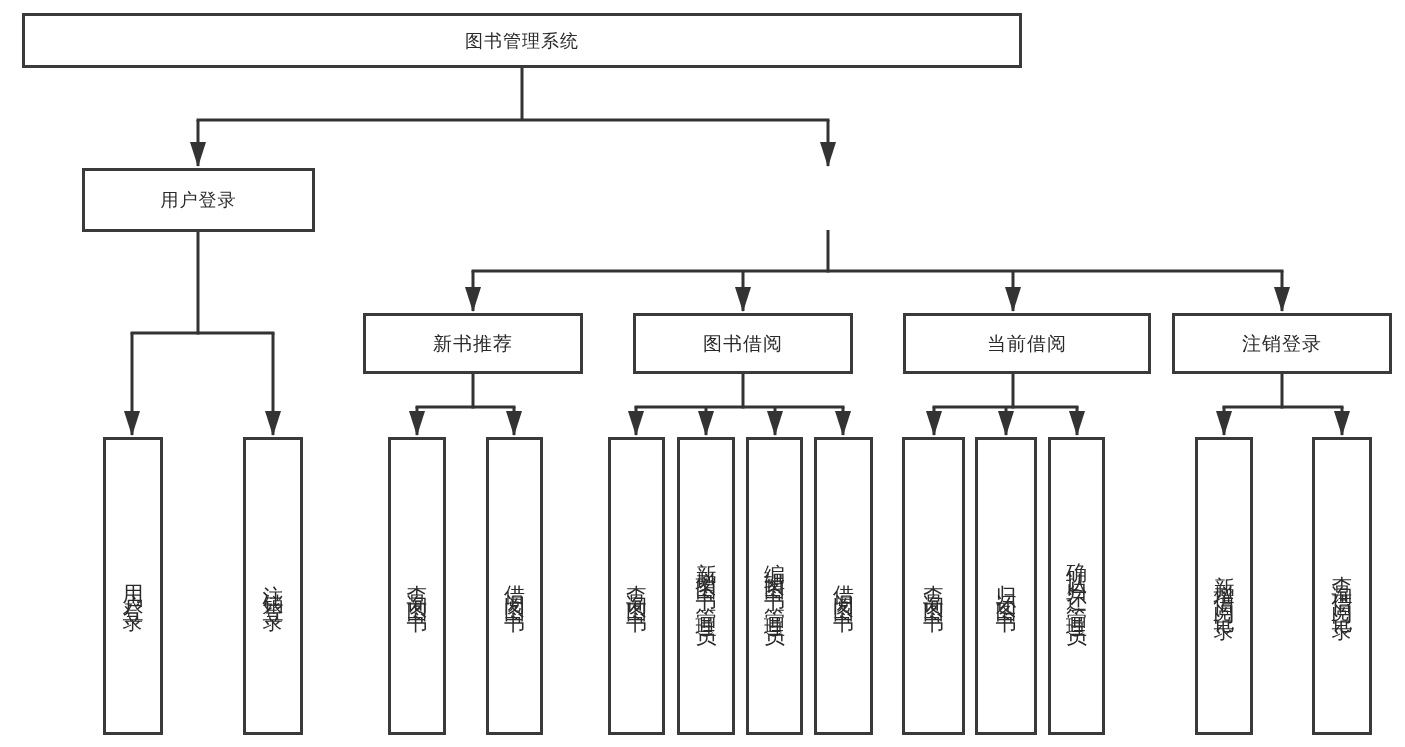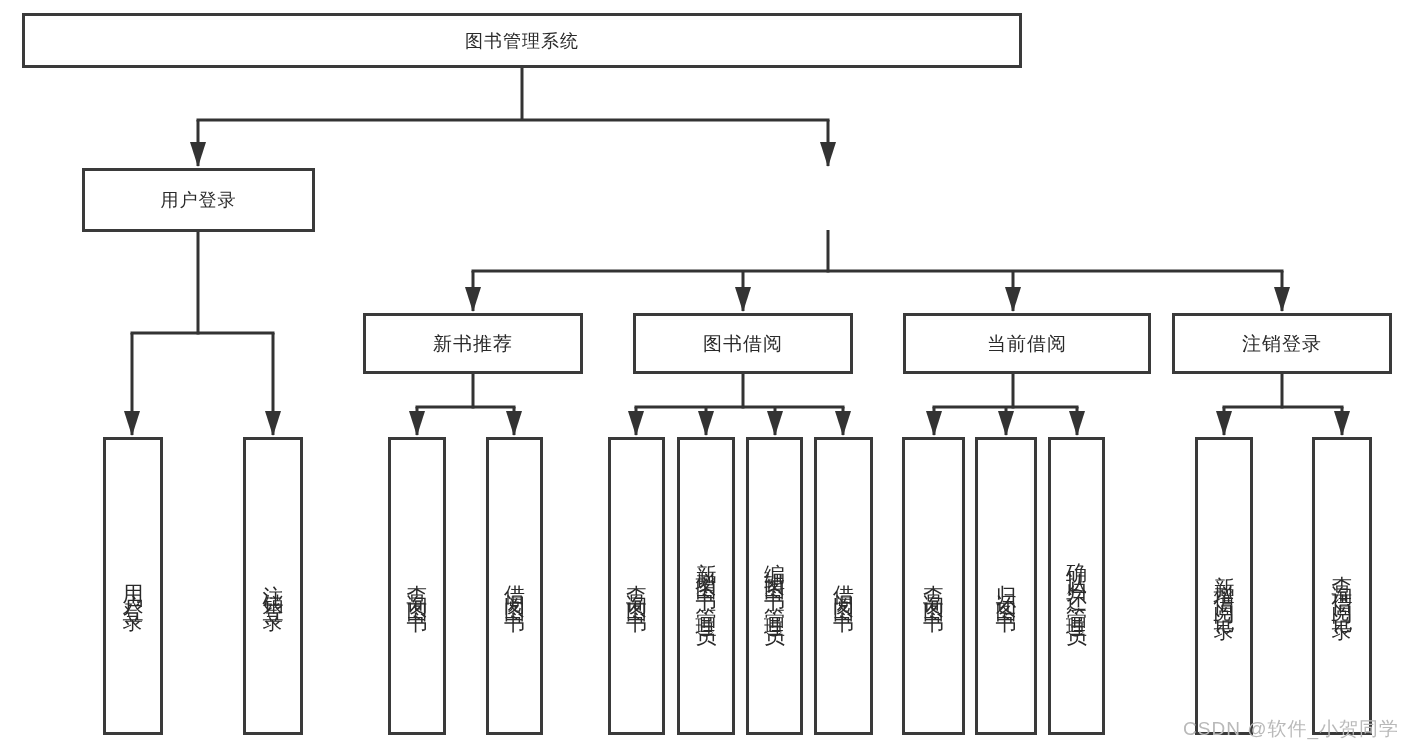--- a/index.html
+++ b/index.html
@@ -99,15 +99,14 @@
   <div class="node v-node" style="left:746px;top:437px;width:57px;height:298px;">编辑图书（管理员）</div>
   <div class="node v-node" style="left:814px;top:437px;width:59px;height:298px;">借阅图书</div>
 
   <div class="node v-node" style="left:902px;top:437px;width:63px;height:298px;">查询图书</div>
   <div class="node v-node" style="left:975px;top:437px;width:62px;height:298px;">归还图书</div>
   <div class="node v-node" style="left:1048px;top:437px;width:57px;height:298px;">确认归还（管理员）</div>
 
   <div class="node v-node" style="left:1195px;top:437px;width:58px;height:298px;">新增借阅记录</div>
   <div class="node v-node" style="left:1312px;top:437px;width:60px;height:298px;">查询借阅记录</div>
 
-  <div class="watermark">CSDN @软件_小贺同学</div>
 
 </div>
 
 </body></html>

